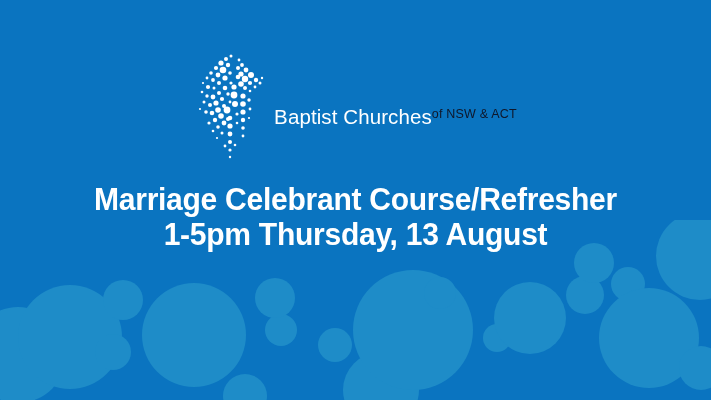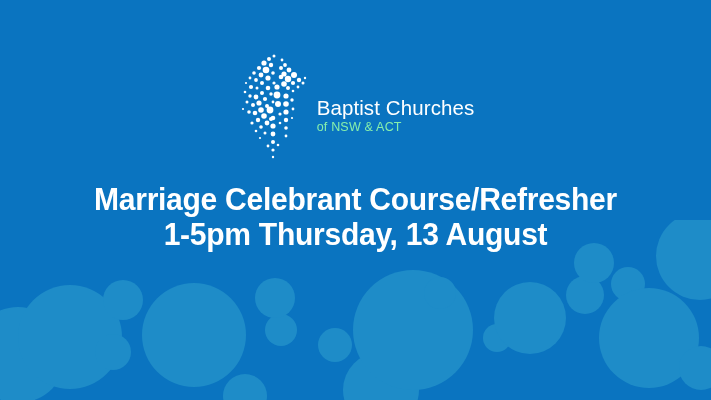--- a/index.html
+++ b/index.html
@@ -35,30 +35,30 @@
     display:flex;
     justify-content:center;
     align-items:center;
   }
   .logo-inner {
     display:flex;
     align-items:center;
     gap:6px;
   }
   .logo-mark { width:74px; height:112px; display:block; }
-  .logo-text { display:flex; flex-direction:column; justify-content:center; padding-top:18px; }
+  .logo-text { display:flex; flex-direction:row; justify-content:center; padding-top:18px; }
   .logo-title {
     color:#ffffff;
     font-size:20.5px;
     letter-spacing:0.1px;
     line-height:1.05;
     white-space:nowrap;
   }
   .logo-sub {
-    color:#86efac;
+    color:#0f172a;
     font-size:12.5px;
     letter-spacing:0.2px;
     line-height:1.4;
     white-space:nowrap;
   }
   
   .headline {
     position:absolute;
     left:0; right:0;
     top:183px;

